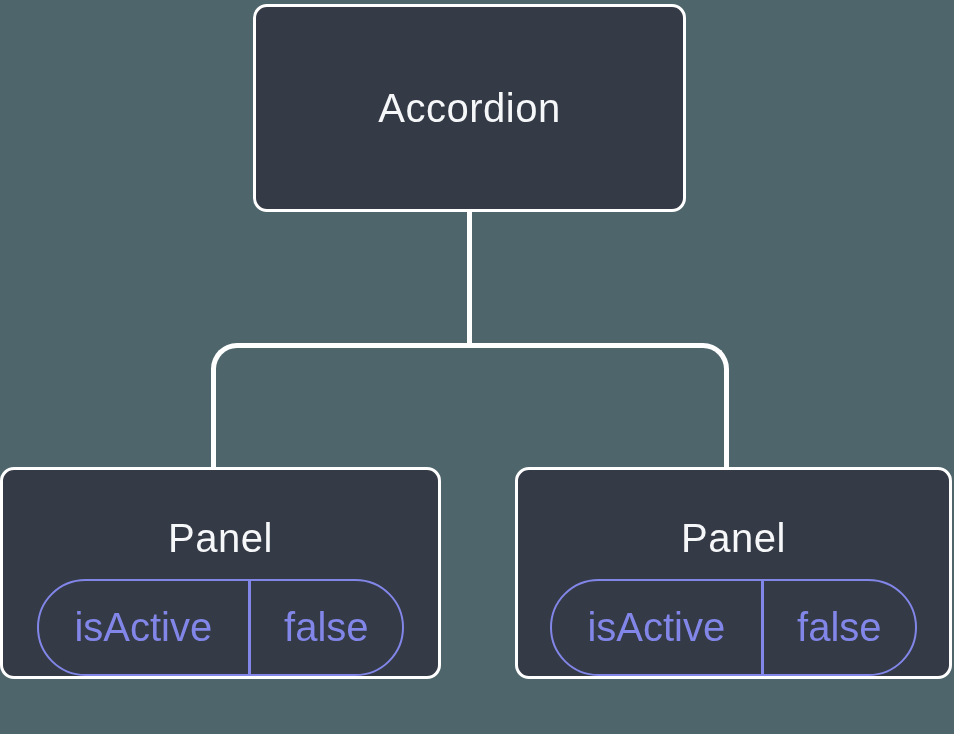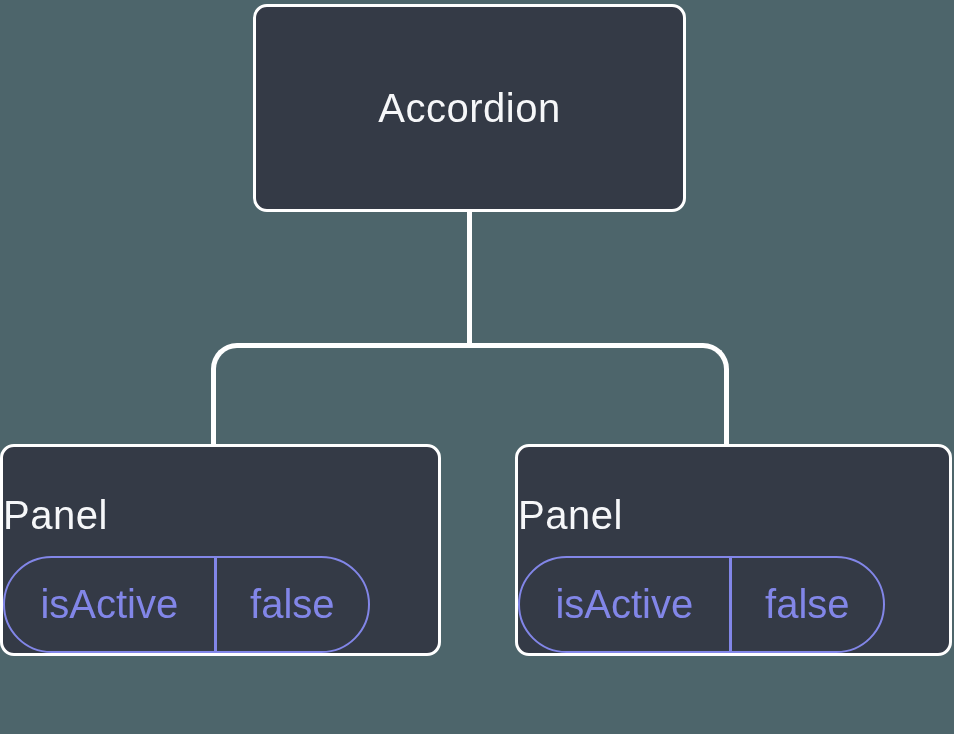--- a/index.html
+++ b/index.html
@@ -55,25 +55,25 @@
     position: absolute;
     left: 211px;
     top: 343px;
     width: 518px;
     height: 127px;
     border: 5px solid var(--line);
     border-bottom: none;
     border-radius: 26px 26px 0 0;
   }
   .panel-node {
-    top: 444px;
+    top: 467px;
     height: 212px;
     display: flex;
     flex-direction: column;
-    align-items: flex-start;
+    align-items: center;
   }
   .panel-left  { left: 0;     width: 441px; }
   .panel-right { left: 515px; width: 437px; }
   .panel-node .node-label {
     margin-top: 46px;
   }
   .state-pill {
     margin-top: 19px;
     width: 367px;
     height: 102px;

